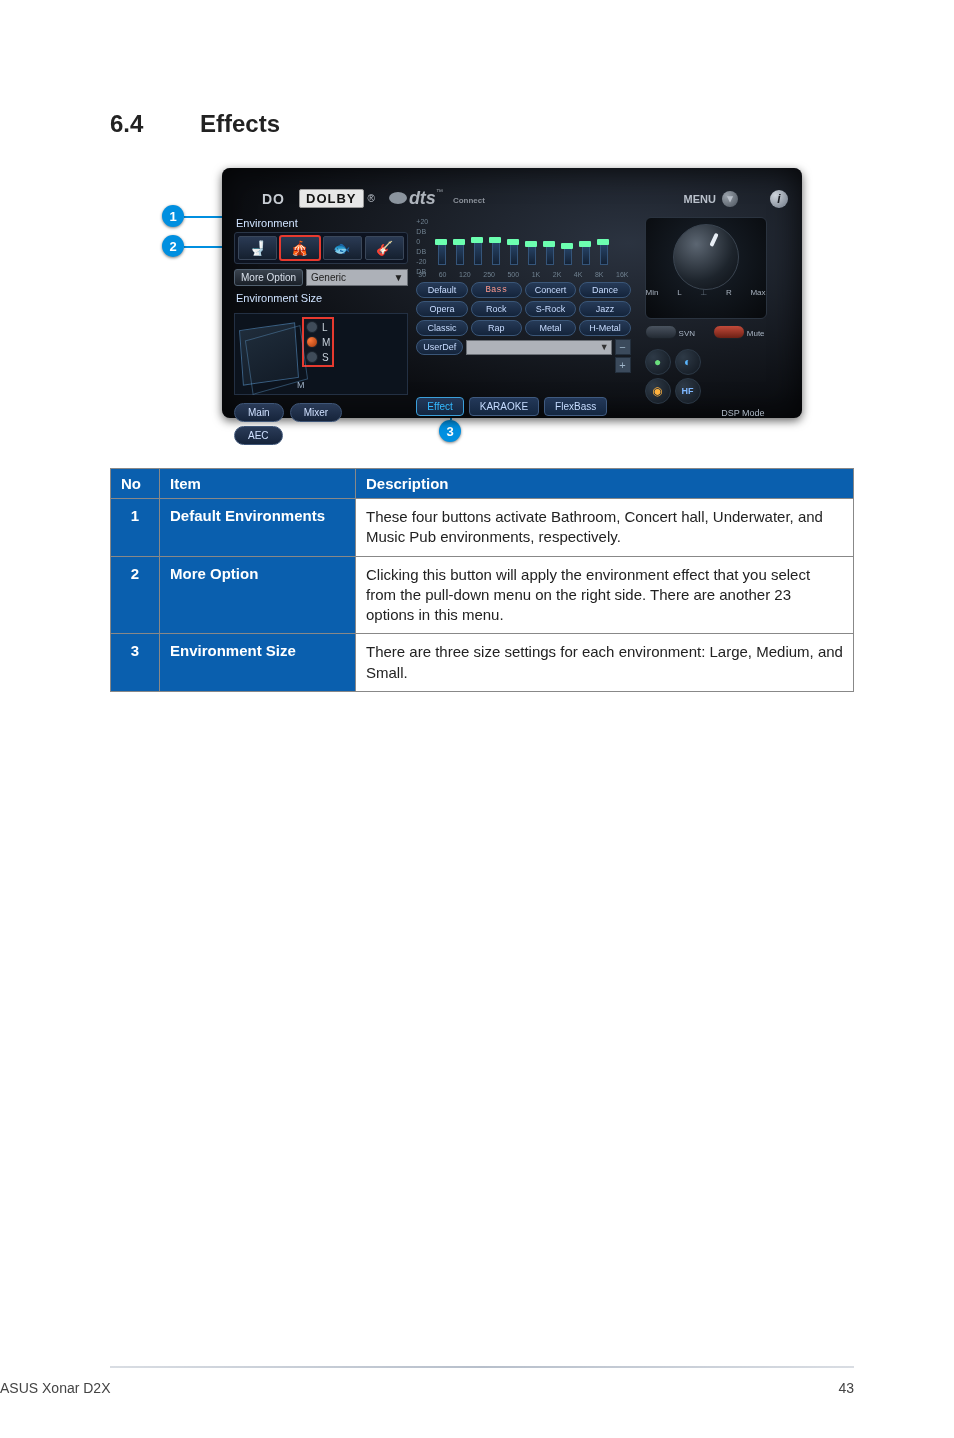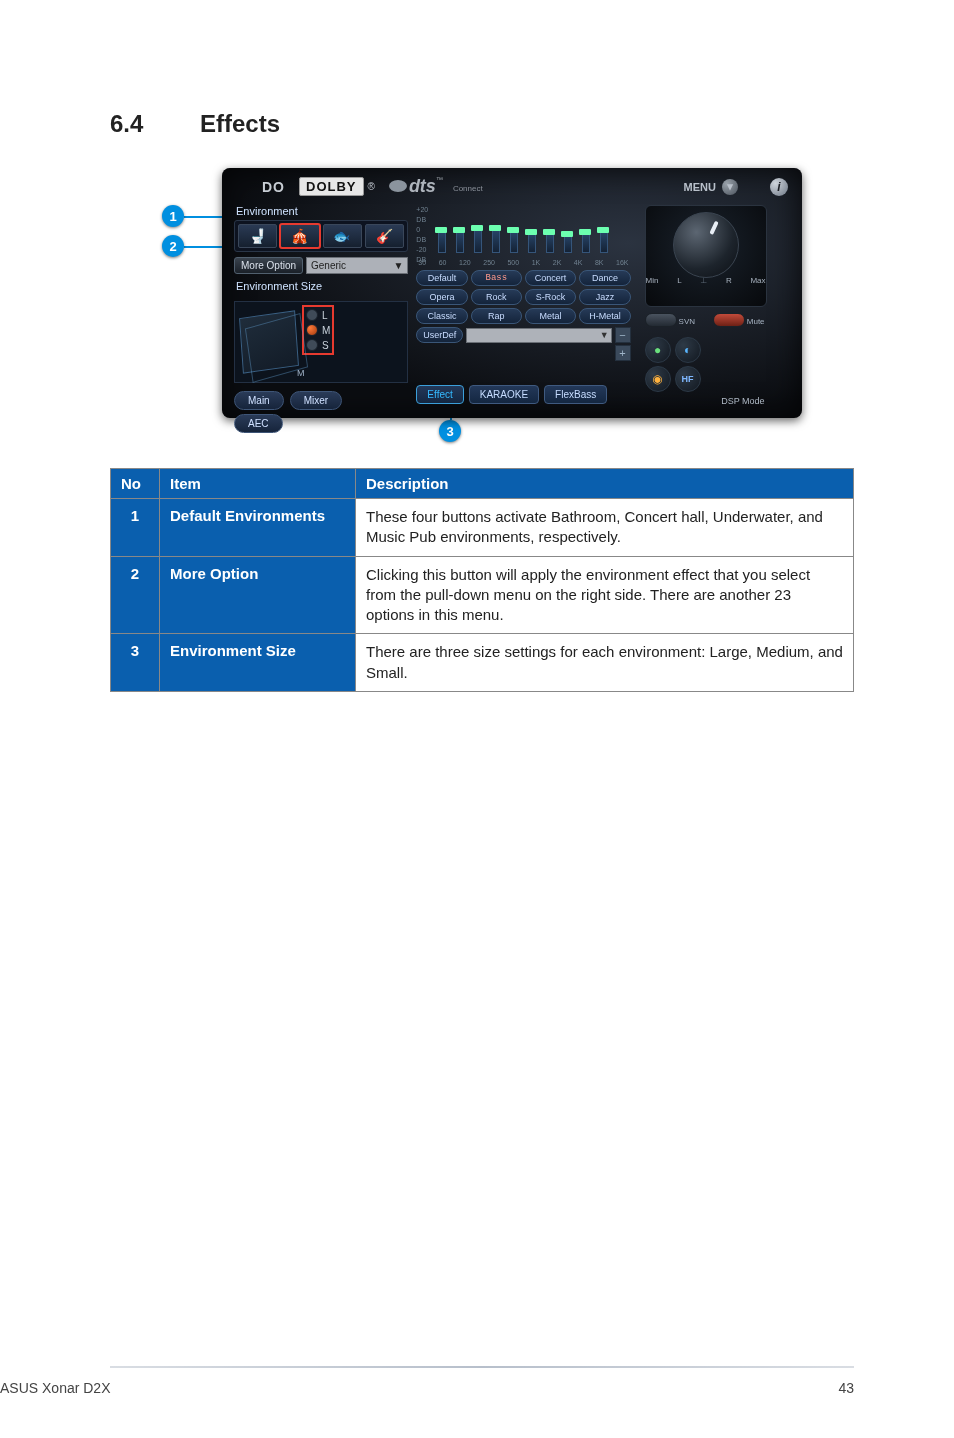--- a/index.html
+++ b/index.html
@@ -48,29 +48,29 @@
     left:60px; top:0;
     width:580px; height:250px;
     background: radial-gradient(ellipse at 70% 30%, #2b3340, #0b0d11 70%);
     border-radius: 8px;
     box-shadow: 0 3px 10px rgba(0,0,0,.6), inset 0 0 30px rgba(0,0,0,.8);
     color:#cfd6e0;
     font-size:10px;
   }
   .brandbar {
     display:flex; align-items:center; gap:14px;
-    padding:8px 14px 4px 40px;
+    padding:20px 14px 4px 40px;
   }
   .dolby-badge {
     background:#e7e7e7; color:#111; font-weight:bold; padding:1px 6px;
     border-radius:2px; letter-spacing:1px; font-size:13px;
     border:1px solid #999;
   }
   .dts { color:#aeb4bc; font-size:18px; font-weight:bold; font-style:italic;}
-  .connect { font-size:8px; color:#8a9099; margin-left:-4px; margin-top:4px;}
+  .connect { font-size:8px; color:#8a9099; margin-left:-4px; margin-top:4px;font-weight:bold;}
   .menu-pill {
     margin-left:auto; display:flex; align-items:center; gap:6px;
     color:#b9c0ca; font-size:11px; font-weight:bold;
   }
   .menu-arrow{
     width:16px;height:16px;border-radius:50%;
     background:radial-gradient(circle at 30% 30%, #9aa2ab, #4a525c);
     display:flex;align-items:center;justify-content:center;
   }
   .info-i {

